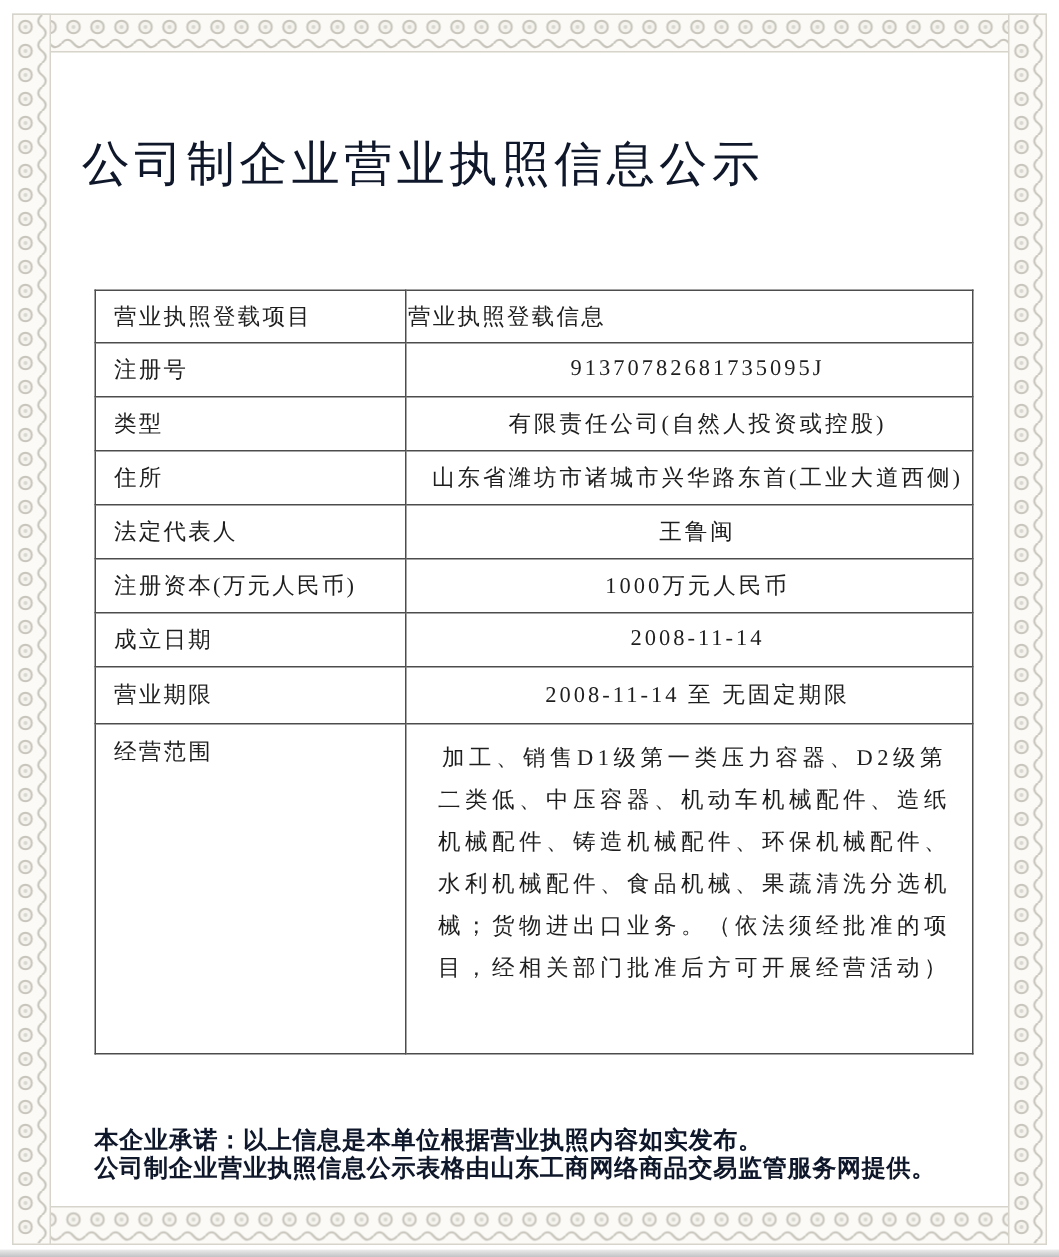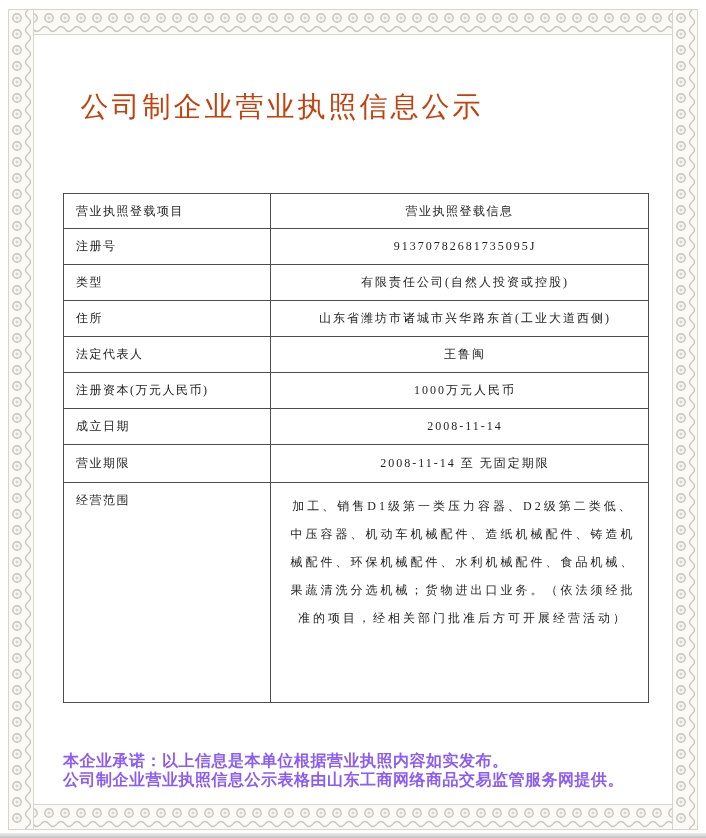--- a/index.html
+++ b/index.html
@@ -33,34 +33,34 @@
     background: linear-gradient(#ececec, #c3c3c5);
   }
 
   .title {
     position: absolute;
     top: 88px;
     left: 0;
     width: 564px;
     margin: 0;
     text-align: center;
-    font-size: 28px;
+    font-size: 32px;
     font-weight: normal;
     letter-spacing: 3px;
-    color: #c2410c;
+    color: #0f172a;
   }
 
   table.license {
     position: absolute;
     left: 63px;
     top: 193px;
     width: 585px;
     border-collapse: collapse;
     table-layout: fixed;
-    font-size: 12px;
+    font-size: 15px;
     color: #1e1e1e;
   }
   table.license td, table.license th {
     border: 1px solid #4d4d4d;
     font-weight: normal;
     vertical-align: middle;
     box-sizing: border-box;
     overflow: hidden;
   }
   col.c-label { width: 207px; }
@@ -75,21 +75,21 @@
     text-align: left;
     padding: 0 6px 0 12px;
     letter-spacing: 1.5px;
   }
   td.value-cell {
     text-align: center;
     padding: 0 6px 0 17px;
     letter-spacing: 2px;
   }
   th.value-head {
-    text-align: center;
+    text-align: left;
     letter-spacing: 1.5px;
   }
   tr.scope-row td {
     vertical-align: top;
     padding-top: 9px;
   }
   tr.scope-row td.value-cell {
     line-height: 28px;
     letter-spacing: 3px;
     padding-right: 10px;
@@ -98,21 +98,21 @@
   .footnote {
     position: absolute;
     left: 63px;
     top: 751px;
     width: 590px;
     font-family: "Liberation Sans", "DejaVu Sans", sans-serif;
     font-weight: bold;
     font-size: 16px;
     line-height: 19px;
     letter-spacing: 0.5px;
-    color: #8b5cf6;
+    color: #0f172a;
   }
   .footnote p { margin: 0; }
 </style>
 </head>
 <body>
 
 <div class="page">
 
   <svg width="0" height="0" style="position:absolute" aria-hidden="true">
     <defs>

